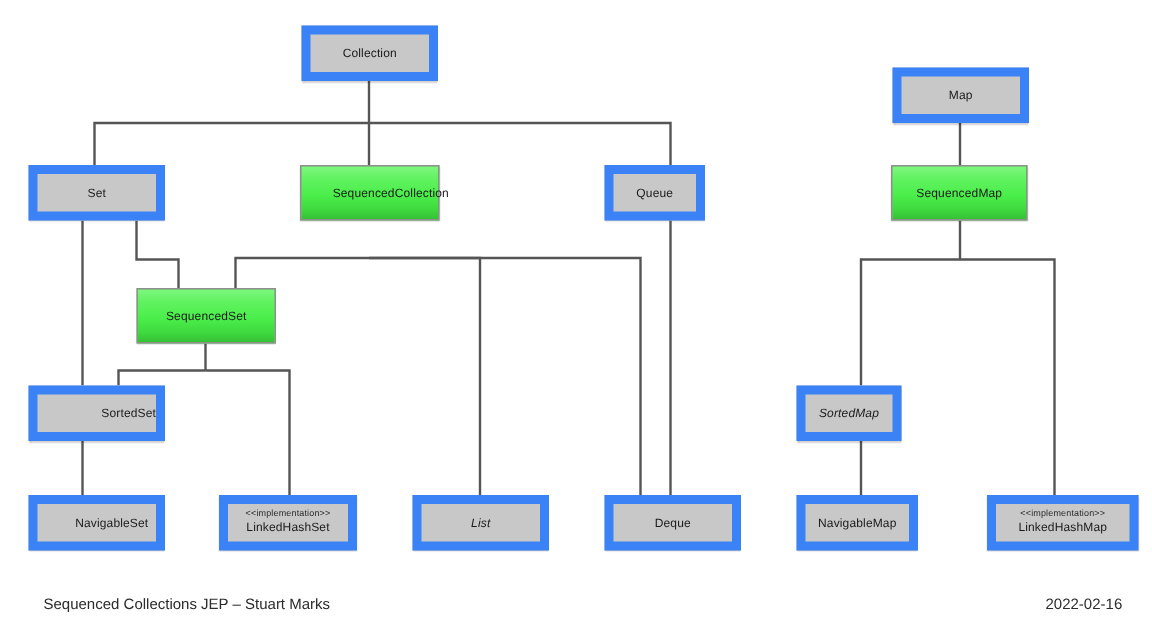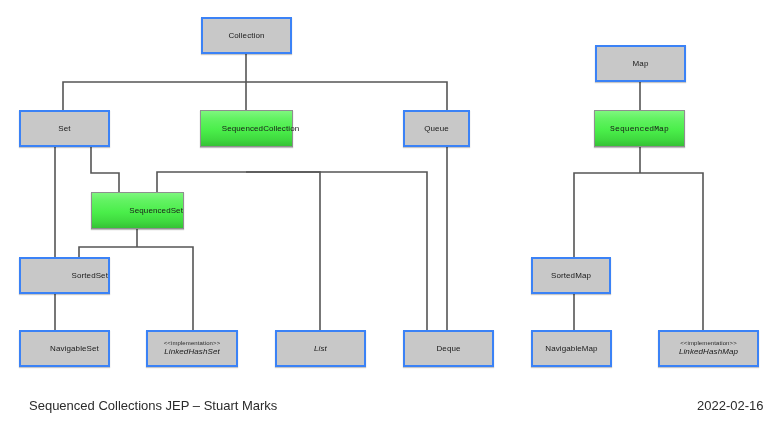--- a/index.html
+++ b/index.html
@@ -19,21 +19,21 @@
     position: absolute;
     left: 0;
     top: 0;
     width: 768px;
     height: 427px;
     pointer-events: none;
   }
   .node {
     position: absolute;
     box-sizing: border-box;
-    border: 2px solid #3b82f6;
+    border: 6px solid #3b82f6;
     display: flex;
     flex-direction: column;
     align-items: center;
     justify-content: center;
     text-align: center;
     line-height: 1.15;
     color: #1a1a1a;
     font-size: 8px;
     letter-spacing: 0.1px;
   }
@@ -52,30 +52,29 @@
         #35c235 100%);
     border: 1px solid #8f8f8f;
     box-shadow: 0 1px 1px rgba(0,0,0,0.25);
   }
   .node-stereotype {
     font-size: 6px;
     color: #2a2a2a;
     display: block;
   }
   .node-italic {
-    font-style: italic;
     display: block;
     font-size: 8px;
   }
   .node-label {
     display: block;
   }
   .footer-text {
     position: absolute;
-    font-size: 13px;
+    font-size: 10px;
     color: #2b2b2b;
     white-space: nowrap;
   }
   #footer-credit { left: 29px; top: 398px; }
   #footer-date   { left: 697px; top: 398px; }
 </style>
 </head>
 <body>
 
 <div id="canvas">
@@ -110,30 +109,30 @@
       </div>
       <div class="node highlight" style="left: 200px; top: 110px; width: 93px; height: 37px; padding-left: 28px;">
         <span class="node-label">SequencedCollection</span>
       </div>
       <div class="node plain" style="left: 403px; top: 110px; width: 67px; height: 37px;">
         <span class="node-label">Queue</span>
       </div>
       <div class="node plain" style="left: 595px; top: 17px; width: 91px; height: 37px; margin-top: 28px;">
         <span class="node-label">Map</span>
       </div>
-      <div class="node highlight" style="left: 594px; top: 110px; width: 91px; height: 37px; font-family: Liberation Mono, monospace;">
+      <div class="node highlight" style="left: 594px; top: 110px; width: 91px; height: 37px;">
         <span class="node-label">SequencedMap</span>
       </div>
-      <div class="node highlight" style="left: 91px; top: 192px; width: 93px; height: 37px; align-items: flex-end;">
+      <div class="node highlight" style="left: 91px; top: 192px; width: 93px; height: 37px;">
         <span class="node-label">SequencedSet</span>
       </div>
       <div class="node plain" style="left: 19px; top: 257px; width: 91px; height: 37px; align-items: flex-end;">
         <span class="node-label">SortedSet</span>
       </div>
-      <div class="node plain" style="left: 531px; top: 257px; width: 80px; height: 37px;">
+      <div class="node plain" style="left: 531px; top: 257px; width: 70px; height: 37px; font-style: italic;">
         <span class="node-label">SortedMap</span>
       </div>
       <div class="node plain" style="left: 19px; top: 330px; width: 91px; height: 37px; padding-left: 20px;">
         <span class="node-label">NavigableSet</span>
       </div>
       <div class="node plain" style="left: 146px; top: 330px; width: 92px; height: 37px;">
         <span class="node-stereotype">&lt;&lt;implementation&gt;&gt;</span>
         <span class="node-italic">LinkedHashSet</span>
       </div>
       <div class="node plain" style="left: 275px; top: 330px; width: 91px; height: 37px; font-style: italic;">

